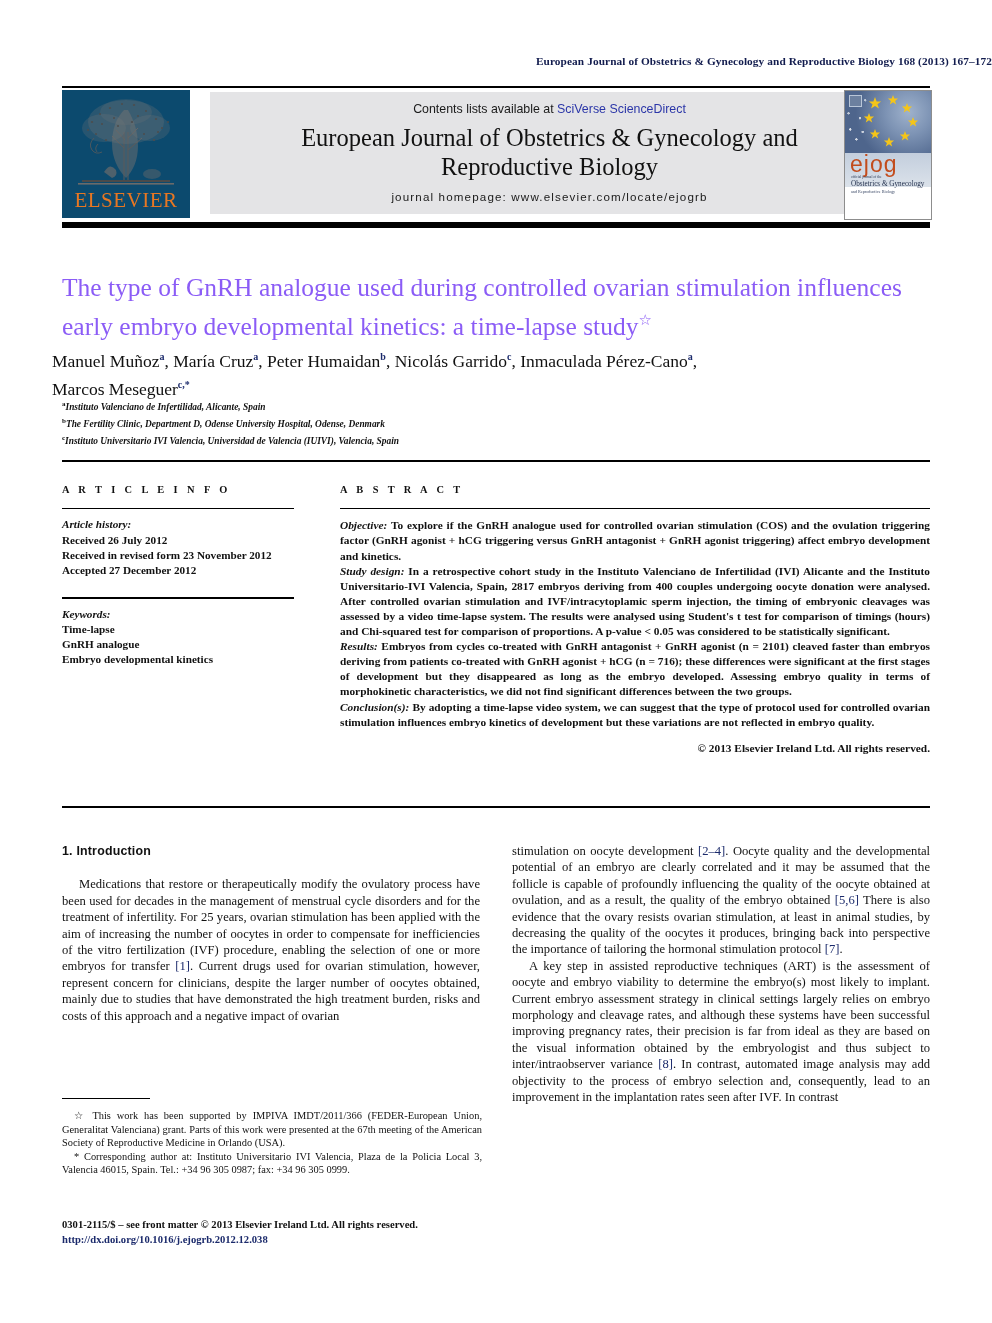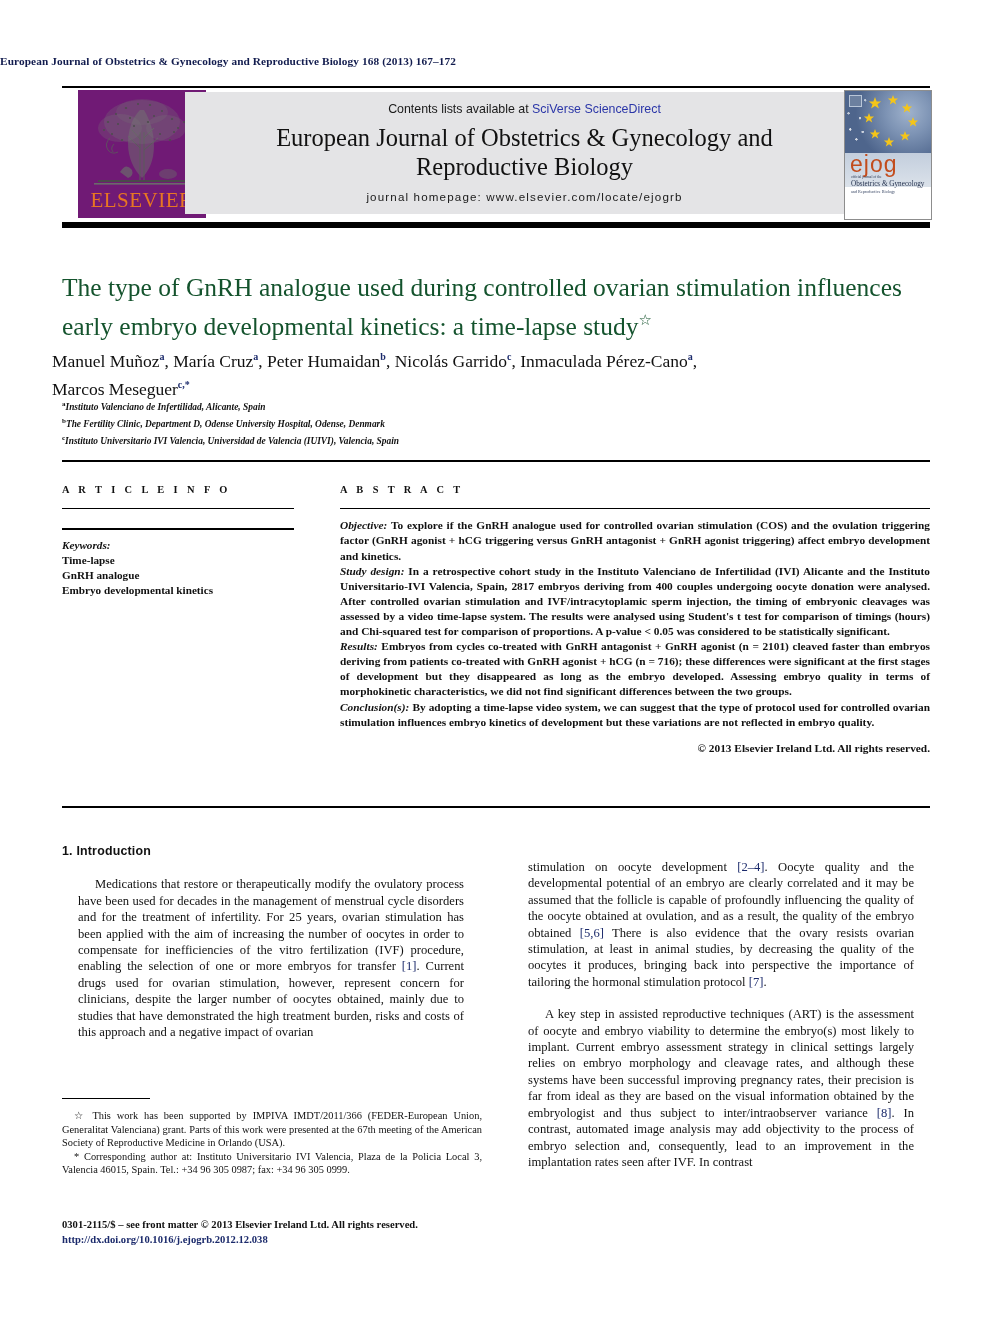--- a/index.html
+++ b/index.html
@@ -20,21 +20,21 @@
     left: 0; top: 0;
     width: 992px;
     height: 1323px;
   }
 
   
   .runhead {
     position: absolute;
     left: 0; right: 0;
     top: 55px;
-    text-align: left;
+    text-align: right;
     font-family: "Liberation Serif", serif;
     font-weight: bold;
     font-size: 11.3px;
     color: #121c4e;
     letter-spacing: .1px;
   }
 
   
   .masthead {
     position: absolute;
@@ -45,45 +45,45 @@
   }
   .rule-thin-top {
     position: absolute;
     left: 0; top: 0;
     width: 868px;
     height: 2px;
     background: #000;
   }
   .elsevier-box {
     position: absolute;
-    left: 16px; top: 4px;
+    left: 0; top: 4px;
     width: 128px;
     height: 128px;
-    background: #701a75;
+    background: #0c4a6e;
   }
   .tree-wrap {
     position: absolute;
     left: 6px; top: 2px;
     width: 116px;
     height: 98px;
   }
   .elsevier-word {
     position: absolute;
     left: 0; top: 98px;
     width: 128px;
     text-align: center;
     font-family: "Liberation Serif", serif;
     font-size: 21px;
     letter-spacing: .5px;
     color: #E87722;
   }
 
   .center-band {
     position: absolute;
-    left: 123px;
+    left: 148px;
     top: 6px;
     width: 679px;
     height: 122px;
     background: #e4e4e6;
     text-align: center;
   }
   .contents-line {
     margin-top: 10px;
     font-family: "Liberation Sans", sans-serif;
     font-size: 12.4px;
@@ -193,21 +193,21 @@
 
   
   .title {
     position: absolute;
     left: 62px;
     top: 272px;
     width: 872px;
     font-family: "Liberation Serif", serif;
     font-size: 25.5px;
     line-height: 32px;
-    color: #14532d;
+    color: #8b5cf6;
   }
   .title .star { font-size: 15px; vertical-align: super; }
 
   .authors {
     position: absolute;
     left: 52px;
     top: 345px;
     width: 872px;
     font-family: "Liberation Serif", serif;
     font-size: 17.5px;
@@ -337,21 +337,21 @@
   .body-col.left  { left: 62px; }
   .body-col.right { left: 512px; }
   .sec-head {
     font-family: "Liberation Sans", sans-serif;
     font-weight: bold;
     font-size: 12.4px;
     margin: 0 0 17px 0;
     letter-spacing: .2px;
   }
   .body-col p {
-    margin: 16px;
+    margin: 0;
     text-indent: 17px;
   }
   .body-col p.noindent { text-indent: 0; }
   .ref { color: #1b2a6b; }
 
   
   .foot-rule {
     position: absolute;
     left: 62px;
     top: 1098px;
@@ -500,20 +500,26 @@
     <div><sup>a</sup><span>Instituto Valenciano de Infertilidad, Alicante, Spain</span></div>
     <div><sup>b</sup><span>The Fertility Clinic, Department D, Odense University Hospital, Odense, Denmark</span></div>
     <div><sup>c</sup><span>Instituto Universitario IVI Valencia, Universidad de Valencia (IUIVI), Valencia, Spain</span></div>
   </div>
 
   <div class="rule-mid"></div>
 
   <div class="col-info">
     <div class="smallcaps-head">A R T I C L E   I N F O</div>
     <div class="info-rule"></div>
+    <div class="info-block">
+      <div class="it">Article history:</div>
+      <div>Received 26 July 2012</div>
+      <div>Received in revised form 23 November 2012</div>
+      <div>Accepted 27 December 2012</div>
+    </div>
     <div class="info-rule2"></div>
     <div class="info-block">
       <div class="it">Keywords:</div>
       <div>Time-lapse</div>
       <div>GnRH analogue</div>
       <div>Embryo developmental kinetics</div>
     </div>
   </div>
 
   <div class="col-abs">

